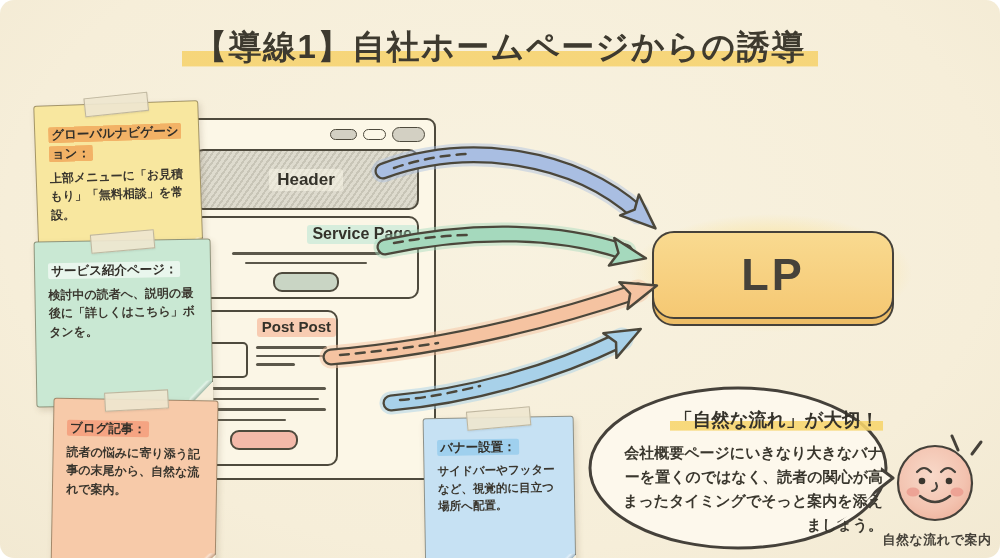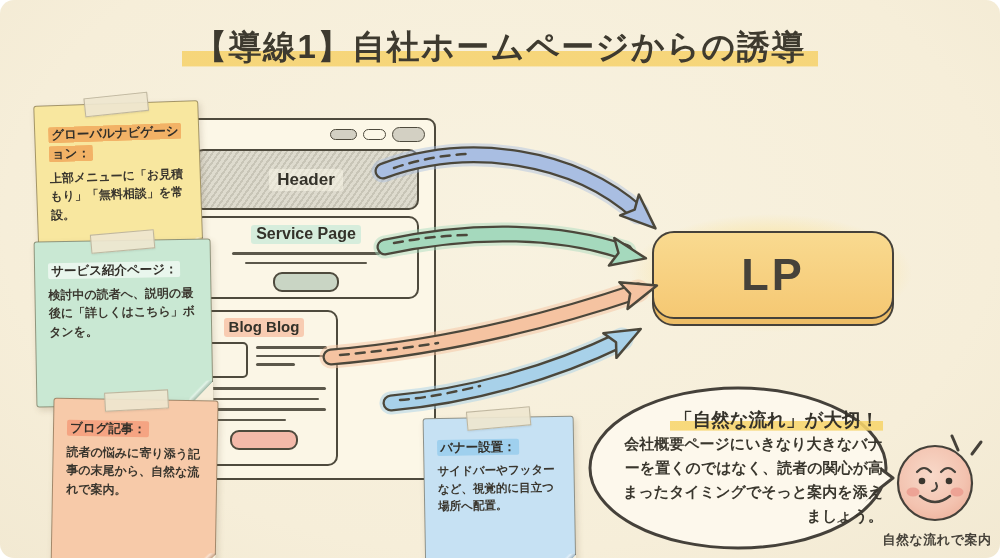--- a/index.html
+++ b/index.html
@@ -27,21 +27,21 @@
   .pill-m { width:21px; height:9px;  background:#fcf7e7; }
   .pill-b { width:31px; height:13px; background:#d3d0c3; }
 
   .wf-box { position:absolute; border:2px solid #4e4a3d; border-radius:10px; background:#fbf6e6; }
   .header-block { left:13px; top:29px; width:222px; height:57px;
     background:repeating-linear-gradient(-55deg,#dedbce 0 3px,#c8c5b7 3px 5px);
     display:flex; align-items:center; justify-content:center; }
   .header-label { font-weight:bold; font-size:17px; color:#34322a; background:rgba(250,246,232,.55); padding:1px 8px; border-radius:3px; }
 
   .service-box { left:13px; top:96px; width:222px; height:79px; }
-  .box-title { text-align:center; font-weight:bold; color:#34322a; }
+  .box-title { text-align:right; font-weight:bold; color:#34322a; }
   .service-box .box-title { margin-top:7px; font-size:16px; }
   .hl-mint   { background:#d6eddc; padding:0 5px 2px; border-radius:3px; }
   .hl-salmon { background:#f8ccb2; padding:0 5px 2px; border-radius:3px; }
   .wf-line { height:2.5px; background:#5b574a; border-radius:2px; }
   .sv-l1 { width:148px; margin:9px auto 0; }
   .sv-l2 { width:122px; margin:7px auto 0; }
   .service-pill { width:62px; height:16px; margin:8px auto 0; background:#c9d5c4; border:2px solid #4e4a3d; border-radius:9px; }
 
   .blog-box { left:10px; top:190px; width:144px; height:152px; }
   .blog-box .box-title { margin-top:6px; font-size:15px; }
@@ -96,21 +96,21 @@
     border:2.5px solid #45413a; border-radius:22px; z-index:2;
     display:flex; align-items:center; justify-content:center;
     font-size:45px; font-weight:bold; letter-spacing:3px; color:#46423a; }
 
   
   .bubble-svg { left:583px; top:383px; z-index:4; }
   .callout-text { left:621px; top:407px; width:262px; z-index:5; text-align:right; }
   .callout-title { font-size:18.5px; font-weight:bold; color:#35322a; }
   .callout-title span { padding:0 4px 2px;
     background:linear-gradient(to top, rgba(247,213,108,0) 4%, rgba(247,213,108,.88) 8%, rgba(247,213,108,.88) 48%, rgba(247,213,108,0) 48%); }
-  .callout-body { font-size:15px; font-weight:bold; line-height:1.6; color:#3a372e; }
+  .callout-body { margin-top:9px; font-size:15px; font-weight:bold; line-height:1.6; color:#3a372e; }
 
   
   .consultant-svg { left:886px; top:426px; z-index:4; }
   .consultant-label { left:882px; top:531px; width:110px; text-align:center;
     font-size:13px; font-weight:bold; letter-spacing:.5px; color:#46423a; z-index:4; }
 </style>
 </head>
 <body>
 
 <div id="canvas">
@@ -134,21 +134,21 @@
       <div class="box-title">
         <span class="hl-mint">Service Page</span>
       </div>
       <div class="wf-line sv-l1"></div>
       <div class="wf-line sv-l2"></div>
       <div class="service-pill"></div>
     </div>
 
     <div class="wf-box blog-box">
       <div class="box-title">
-        <span class="hl-salmon">Blog Blog</span>
+        <span class="hl-salmon">Post Post</span>
       </div>
       <div class="blog-media">
         <div class="thumb"></div>
         <div class="mlines">
           <div class="wf-line"></div>
           <div class="wf-line"></div>
           <div class="wf-line w55"></div>
         </div>
       </div>
       <div class="blines">

